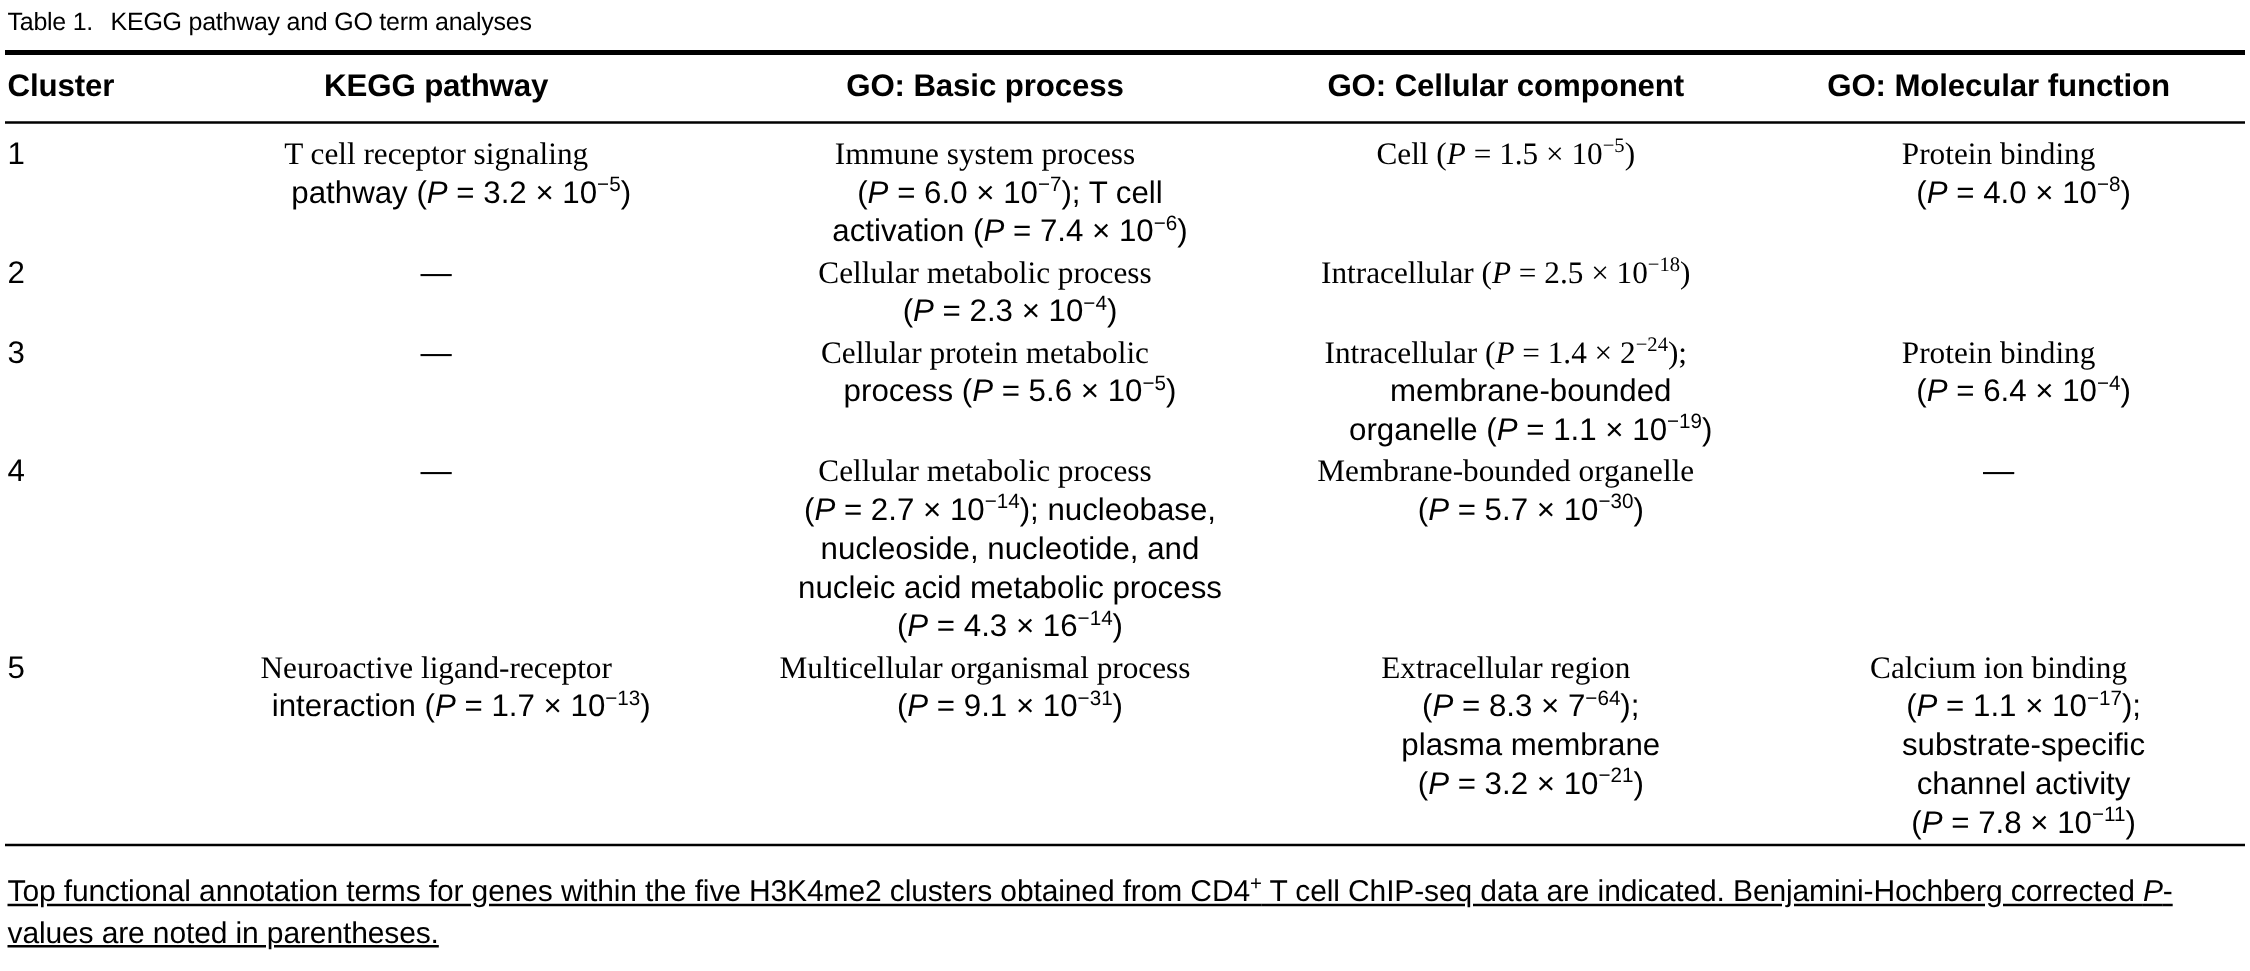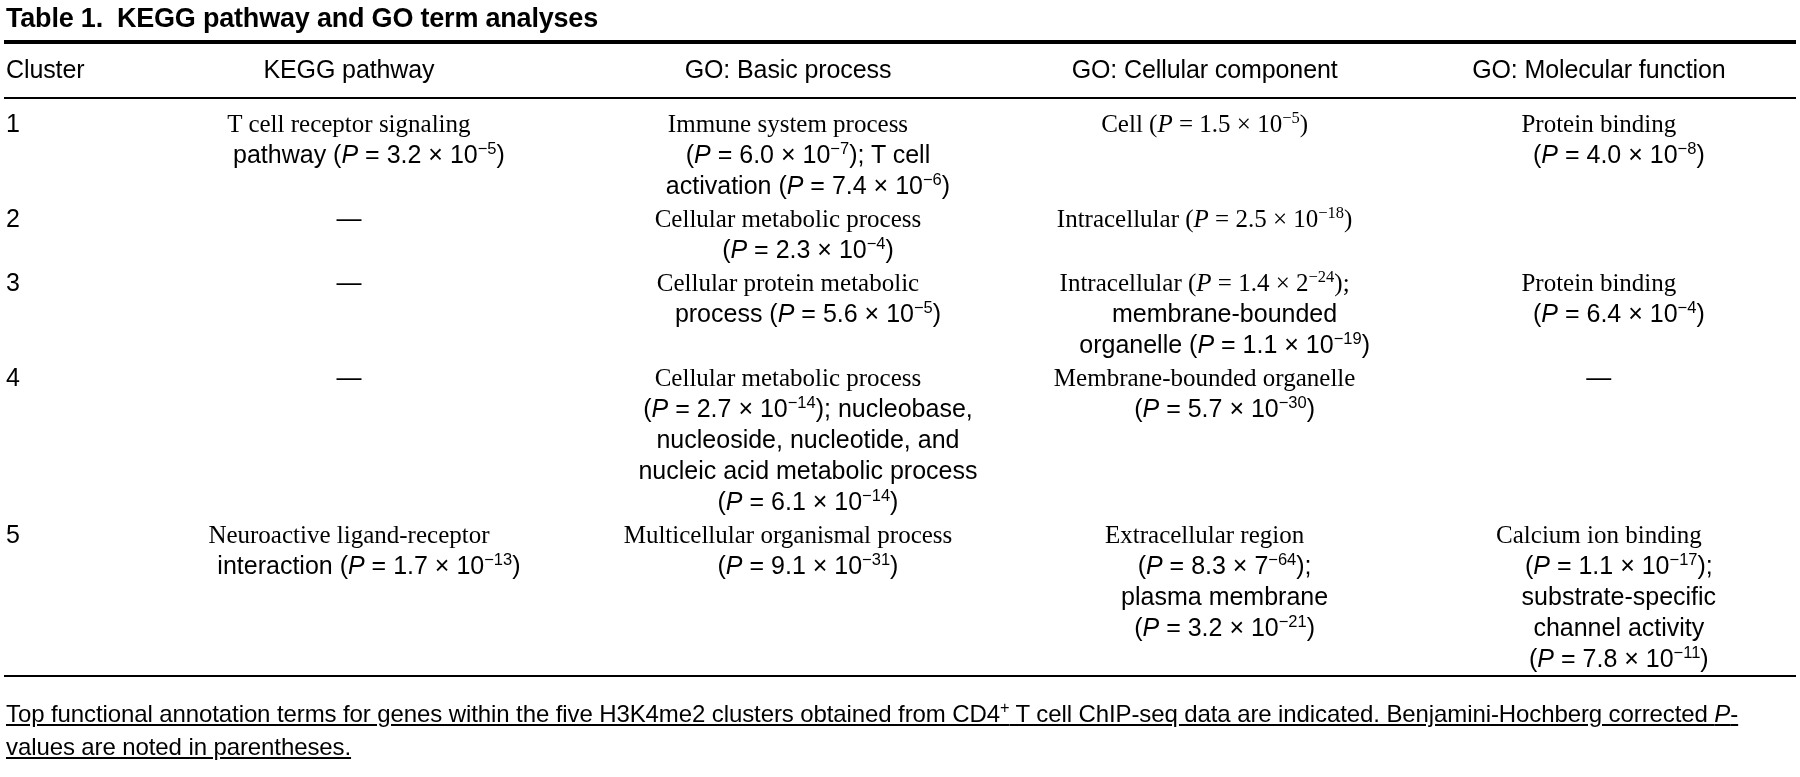--- a/index.html
+++ b/index.html
@@ -15,22 +15,22 @@
     overflow: hidden;
   }
   .table-wrap {
     width: 1800px;
     box-sizing: border-box;
     padding: 0 4px;
   }
 
   
   .caption {
-    font-size: 27px;
-    font-weight: bold;
+    font-size: 20px;
+    font-weight: normal;
     line-height: 32px;
     padding: 2px 0 6px 2px;
     white-space: nowrap;
     letter-spacing: -0.2px;
   }
   .caption .cap-label { margin-right: 14px; }
 
   
   .rule-thick {
     border-top: 4px solid #000;
@@ -48,21 +48,21 @@
     table-layout: fixed;
     font-size: 25px;
   }
   table.kegg col.c-cluster { width: 7.0%; }
   table.kegg col.c-kegg    { width: 24.5%; }
   table.kegg col.c-bp      { width: 24.5%; }
   table.kegg col.c-cc      { width: 22.0%; }
   table.kegg col.c-mf      { width: 22.0%; }
 
   table.kegg thead th {
-    font-weight: normal;
+    font-weight: bold;
     font-size: 25px;
     padding: 11px 6px 13px 6px;
     text-align: center;
     vertical-align: bottom;
     letter-spacing: -0.1px;
     white-space: nowrap;
   }
   table.kegg thead th.th-cluster { text-align: left; padding-left: 2px; }
 
   table.kegg tbody td {
@@ -205,21 +205,21 @@
       <tr>
         <td class="cell-cluster">4</td>
         <td>
           <span class="dash">—</span>
         </td>
         <td>
           <span class="ln">Cellular metabolic process</span>
           <span class="ind"><span>(</span><i class="pv">P</i><span> = 2.7 × 10</span><sup class="ex">−14</sup><span>); nucleobase,</span></span>
           <span class="ind">nucleoside, nucleotide, and</span>
           <span class="ind">nucleic acid metabolic process</span>
-          <span class="ind"><span>(</span><i class="pv">P</i><span> = 6.1 × 10</span><sup class="ex">−14</sup><span>)</span></span>
+          <span class="ind"><span>(</span><i class="pv">P</i><span> = 4.3 × 16</span><sup class="ex">−14</sup><span>)</span></span>
         </td>
         <td>
           <span class="ln">Membrane-bounded organelle</span>
           <span class="ind"><span>(</span><i class="pv">P</i><span> = 5.7 × 10</span><sup class="ex">−30</sup><span>)</span></span>
         </td>
         <td>
           <span class="dash">—</span>
         </td>
       </tr>
 

